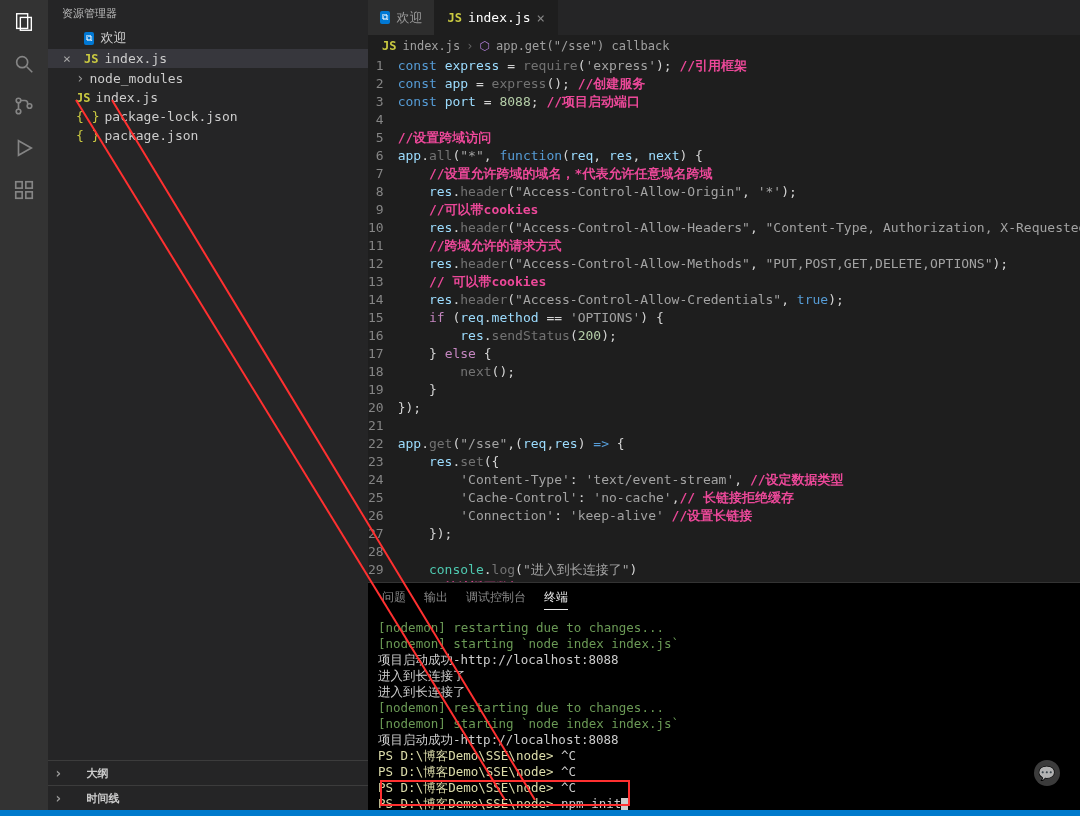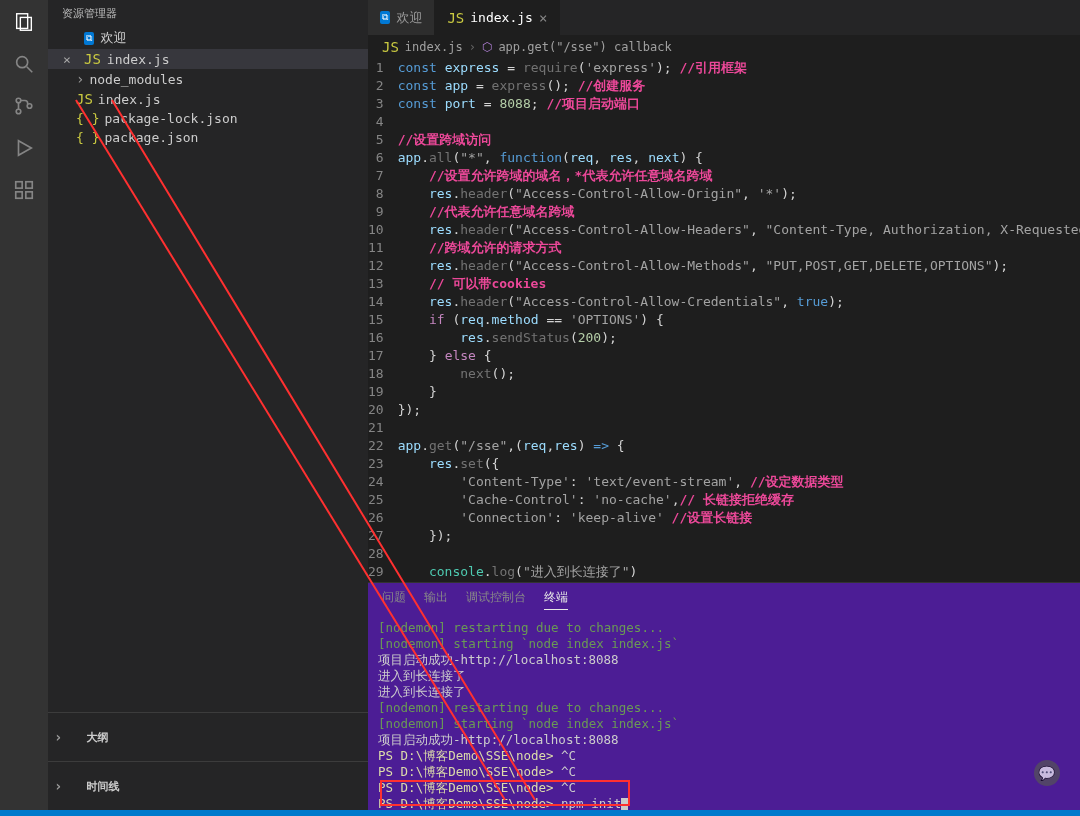--- a/index.html
+++ b/index.html
@@ -12,37 +12,37 @@
 .sidebar { width:320px; background:#252526; display:flex; flex-direction:column; overflow:hidden; }
 .sidebar-title { padding:6px 14px; font-size:11px; color:#bbbbbb; text-transform:uppercase; }
 .section-hdr { padding:2px 4px; font-size:11px; color:#cccccc; font-weight:bold; display:flex; align-items:center; gap:3px; cursor:pointer; }
 .section-hdr .chev { font-size:10px; }
 .open-editor { padding:2px 8px 2px 30px; display:flex; align-items:center; gap:6px; font-size:13px; cursor:pointer; color:#cccccc; }
 .open-editor.active { background:#37373d; }
 .open-editor .close { width:14px; text-align:center; color:#aaa; margin-left:-18px; margin-right:4px; }
 .tree-item { padding:2px 8px 2px 28px; display:flex; align-items:center; gap:5px; cursor:pointer; color:#cccccc; font-size:13px; }
 .chev-r::before { content:"›"; font-size:14px; color:#999; }
 .chev-d::before { content:"⌄"; font-size:14px; color:#999; }
-.icon-js { color:#cbcb41; font-size:14px; font-weight:normal; }
+.icon-js { color:#cbcb41; font-size:12px; font-weight:bold; }
 .icon-json { color:#cbcb41; }
 .icon-vs { background:#0078d4; color:white; font-size:9px; padding:1px 2px; border-radius:2px; }
 .sidebar-flex { flex:1; }
-.sidebar-bottom .section-hdr { border-top:1px solid #3c3c3c; padding:16px 6px;gap:24px; }
+.sidebar-bottom .section-hdr { border-top:1px solid #3c3c3c; padding:4px 6px;gap:24px; }
 .editor-area { flex:1; display:flex; flex-direction:column; background:#1e1e1e; overflow:hidden; }
 .tabs { display:flex; background:#252526; height:35px; align-items:stretch; }
 .tab { display:flex; align-items:center; gap:6px; padding:0 12px; background:#2d2d2d; border-right:1px solid #1e1e1e; cursor:pointer; color:#969696; font-size:13px; }
 .tab.active { background:#1e1e1e; color:#ffffff; }
 .tab .close { color:#888; font-size:14px; }
 .breadcrumb { padding:4px 14px; font-size:12px; color:#a0a0a0; display:flex; align-items:center; gap:6px; background:#1e1e1e; }
 .breadcrumb .sep { color:#666; }
 .code { flex:1; overflow:hidden; font-family:Consolas, monospace; font-size:13px; line-height:18px; display:flex; }
 .gutter { width:50px; text-align:right; padding-right:14px; color:#858585; user-select:none; background:#1e1e1e; }
 .code-lines { flex:1; white-space:pre; color:#d4d4d4; }
 .k { color:#569cd6; } .s { color:#a3a3a3; } .c { color:#ec4899;font-weight:bold; } .f { color:#737373; } .n { color:#b5cea8; } .p { color:#9cdcfe; } .t { color:#4ec9b0; } .m { color:#c586c0; }
-.panel { height:228px; background:#4c1d95; border-top:1px solid #333; display:flex; flex-direction:column; }
+.panel { height:228px; background:#000000; border-top:1px solid #333; display:flex; flex-direction:column; }
 .panel-tabs { display:flex; gap:18px; padding:6px 14px; font-size:12px; }
 .panel-tab { color:#888888; cursor:pointer; padding-bottom:3px; }
 .panel-tab.active { color:#e7e7e7; border-bottom:1px solid #e7e7e7;font-family:Liberation Serif, serif; }
 .terminal { flex:1; padding:4px 10px; font-family:Consolas, monospace; font-size:12.5px; line-height:16px; color:#cccccc; overflow:hidden; position:relative; }
 .tg { color:#6a9955;margin-top:44px; } .ty { color:#dcdcaa; } .tw { color:#cccccc; }
 .red-box { position:absolute; border:2px solid #ff3030; left:380px; top:780px; width:250px; height:26px; pointer-events:none; }
 .cursor { background:#cccccc; display:inline-block; width:7px; height:14px; vertical-align:middle; }
 .statusbar { height:6px; background:#007acc; }
 .watermark { position:absolute; right:20px; bottom:30px; display:flex; align-items:center; gap:8px; color:#888; font-size:22px; opacity:0.7; pointer-events:none; }
 .watermark .wx { width:26px; height:26px; border-radius:50%; background:#555; display:flex; align-items:center; justify-content:center; font-size:14px; }
@@ -187,21 +187,21 @@
 30
 </div>
       <div class="code-lines" id="codelines"><span class="k">const</span> <span class="p">express</span> = <span class="f">require</span>(<span class="s">'express'</span>); <span class="c">//引用框架</span>
 <span class="k">const</span> <span class="p">app</span> = <span class="f">express</span>(); <span class="c">//创建服务</span>
 <span class="k">const</span> <span class="p">port</span> = <span class="n">8088</span>; <span class="c">//项目启动端口</span>
 
 <span class="c">//设置跨域访问</span>
 <span class="p">app</span>.<span class="f">all</span>(<span class="s">"*"</span>, <span class="k">function</span>(<span class="p">req</span>, <span class="p">res</span>, <span class="p">next</span>) {
     <span class="c">//设置允许跨域的域名，*代表允许任意域名跨域</span>
     <span class="p">res</span>.<span class="f">header</span>(<span class="s">"Access-Control-Allow-Origin"</span>, <span class="s">'*'</span>);
-    <span class="c">//代表允许任意域名跨域</span>
+    <span class="c">//可以带cookies</span>
     <span class="p">res</span>.<span class="f">header</span>(<span class="s">"Access-Control-Allow-Headers"</span>, <span class="s">"Content-Type, Authorization, X-Requested-</span>
     <span class="c">//跨域允许的请求方式</span>
     <span class="p">res</span>.<span class="f">header</span>(<span class="s">"Access-Control-Allow-Methods"</span>, <span class="s">"PUT,POST,GET,DELETE,OPTIONS"</span>);
     <span class="c">// 可以带cookies</span>
     <span class="p">res</span>.<span class="f">header</span>(<span class="s">"Access-Control-Allow-Credentials"</span>, <span class="k">true</span>);
     <span class="m">if</span> (<span class="p">req</span>.<span class="p">method</span> == <span class="s">'OPTIONS'</span>) {
         <span class="p">res</span>.<span class="f">sendStatus</span>(<span class="n">200</span>);
     } <span class="m">else</span> {
         <span class="f">next</span>();
     }

